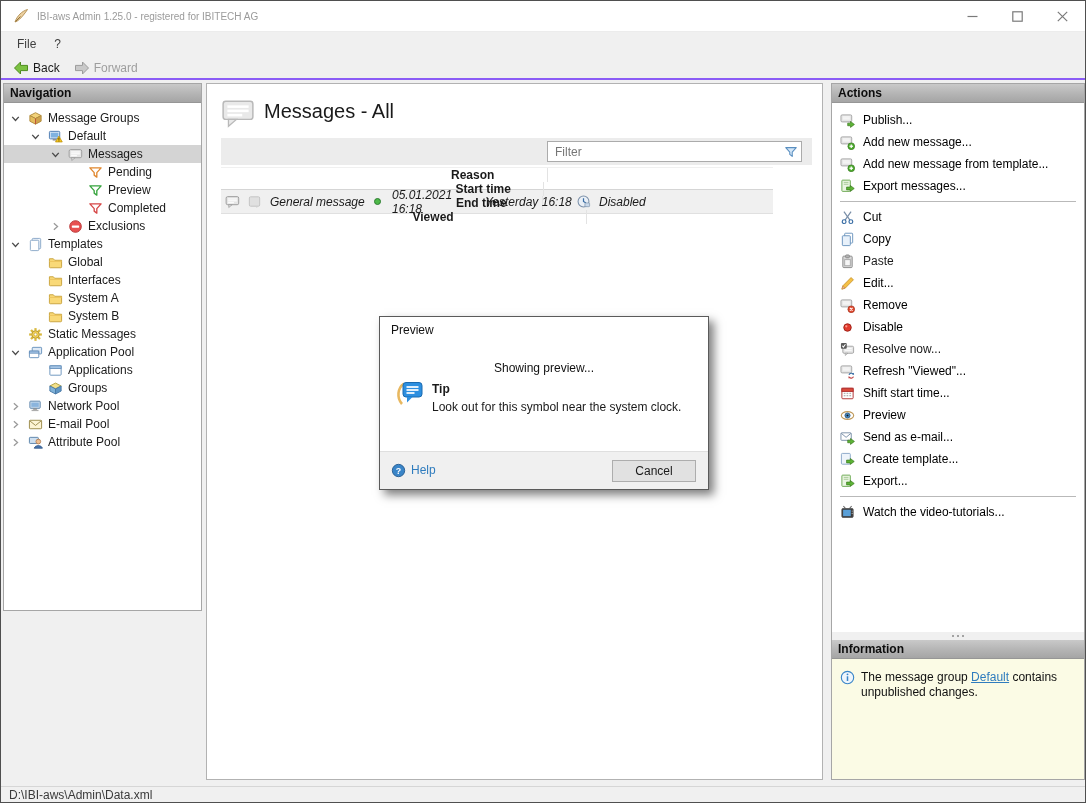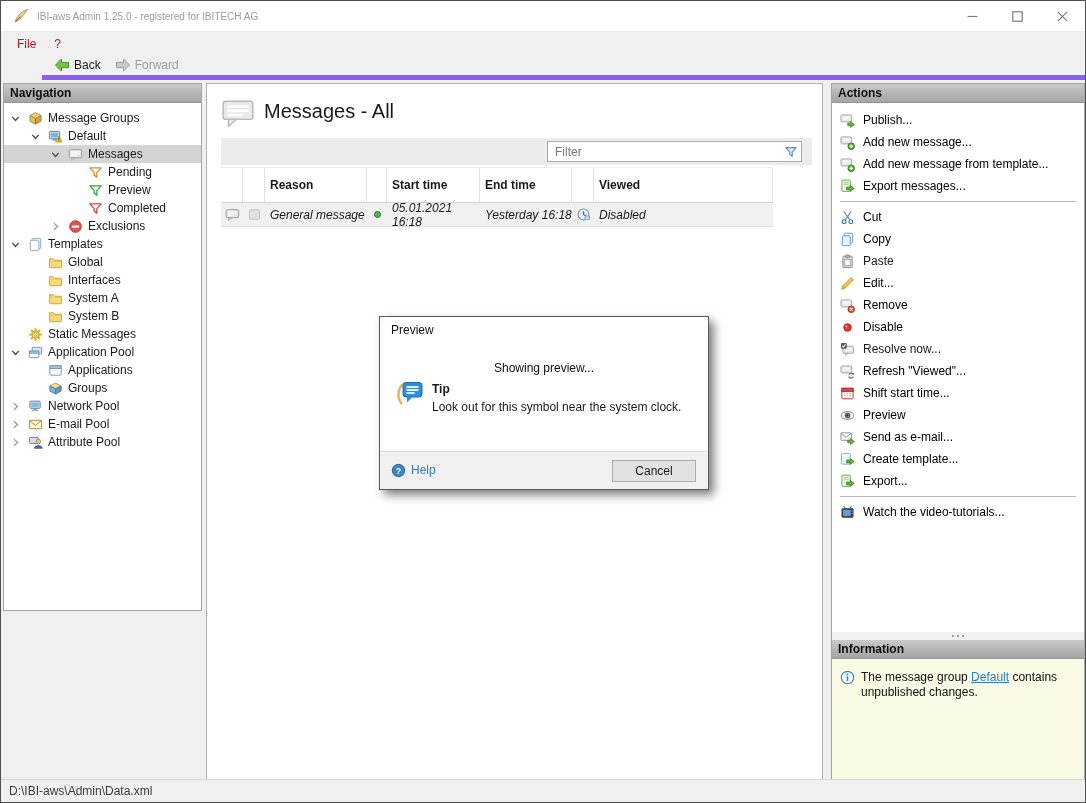--- a/index.html
+++ b/index.html
@@ -13,23 +13,23 @@
   .titlebar { position:absolute; left:0; top:0; right:0; height:31px; background:#ffffff;
               border-bottom:1px solid #ececec; display:flex; align-items:center; }
   .titlebar .appicon { width:16px; height:16px; margin-left:12px; }
   .titlebar .title { margin-left:8px; color:#9b9b9b; font-size:10px; }
   .wincontrols { margin-left:auto; display:flex; height:100%; }
   .winbtn { width:45px; height:100%; display:flex; align-items:center; justify-content:center; cursor:pointer; }
 
   
   .menubar { position:absolute; left:0; top:32px; right:0; height:22px; background:#f0f0f0;
              display:flex; align-items:center; padding-left:7px; }
-  .menuitem { padding:2px 9px; cursor:pointer; color:#b91c1c; }
+  .menuitem { padding:2px 9px; cursor:pointer; color:#404040; }
   .toolbar { position:absolute; left:0; top:54px; right:0; height:25px; background:#f0f0f0;
-             display:flex; align-items:flex-start; padding-left:5px; border-bottom:5px solid #8b5cf6;margin-left:41px; }
+             display:flex; align-items:flex-end; padding-left:5px; border-bottom:2px solid #8b5cf6; }
   .toolbtn { display:flex; align-items:center; gap:4px; padding:2px 7px; cursor:pointer; }
   .toolbtn svg { width:16px; height:16px; }
   .toolbtn.disabled { cursor:default; }
   .toolbtn.disabled .tlbl { color:#9e9e9e; }
 
   
   .panelheader { height:19px; line-height:18px; padding-left:6px; font-weight:bold; color:#0d0d0d;
                  background:linear-gradient(180deg,#c9c9c9 0%,#b4b4b4 55%,#a5a5a5 100%);
                  border-bottom:1px solid #969696; }
 
@@ -51,21 +51,21 @@
   .filter-bar { position:absolute; left:14px; top:54px; width:591px; height:27px; background:#ececec; }
   .filter-box { position:absolute; right:10px; top:3px; width:255px; height:21px; background:#fff;
                 border:1px solid #ababab; display:flex; align-items:center; }
   .filter-box input { flex:1; border:none; outline:none; font:12px "Liberation Sans","DejaVu Sans",sans-serif;
                       padding-left:7px; color:#4d7c0f; background:transparent; }
   .filter-box input::placeholder { color:#767676; }
   .filter-box .funnelbtn { width:20px; height:19px; display:flex; align-items:center; justify-content:center; cursor:pointer; }
   .filter-box .funnelbtn svg { width:14px; height:14px; }
 
   .mtable { position:absolute; left:14px; top:83px; width:552px; }
-  .thead { display:flex; height:36px; border-top:1px solid #f0f0f0; border-bottom:1px solid #d5d5d5; align-items:center; }
+  .thead { display:flex; height:23px; border-top:1px solid #f0f0f0; border-bottom:1px solid #d5d5d5; align-items:center;flex-direction:column; }
   .th { height:100%; display:flex; align-items:center; padding-left:5px; font-weight:bold; color:#1a1a1a;
         border-right:1px solid #e3e3e3; cursor:pointer; }
   .trowdata { display:flex; height:24px; background:#f0f0f0; border-bottom:1px solid #e0e0e0; align-items:center; cursor:pointer; }
   .td { height:100%; display:flex; align-items:center; padding-left:5px;font-style:italic; }
   .c-ic1{width:22px;} .c-ic2{width:22px;} .c-reason{width:102px;} .c-dot{width:20px;}
   .c-start{width:93px;} .c-end{width:92px;} .c-ic3{width:22px;} .c-viewed{width:179px;}
   .cell-center { justify-content:center; padding-left:0; }
   .greendot { width:7px; height:7px; border-radius:50%; background:#4db848; border:1px solid #2e7d32; }
   .rowicon { width:15px; height:15px; }
 
@@ -79,21 +79,21 @@
   .aitem.plain .albl { color:#1a1a1a; cursor:default; }
   .asep { border-top:1px solid #b9b9b9; margin:4px 8px; }
   .panel-splitter { height:8px; background:#f0f0f0; display:flex; align-items:center; justify-content:center; gap:3px; cursor:row-resize; }
   .panel-splitter i { width:2px; height:2px; background:#8a8a8a; border-radius:50%; }
   .info-body { flex:1; background:#fbfbe5; padding:11px 8px 0 8px; display:flex; align-items:flex-start; }
   .info-body svg { width:15px; height:15px; margin-right:6px; flex:0 0 15px; }
   .info-text { line-height:15px; width:212px; color:#111; }
   .info-link { color:#2f7cbe; text-decoration:underline; cursor:pointer; }
 
   
-  .statusbar { position:absolute; left:0; bottom:0; right:0; height:23px; background:#f0f0f0;
+  .statusbar { position:absolute; left:0; bottom:0; right:0; height:16px; background:#f0f0f0;
                border-top:1px solid #d6d6d6; display:flex; align-items:center; padding-left:8px; color:#3a3a3a; }
 
   
   .dialog { position:absolute; left:378px; top:315px; width:330px; height:174px; background:#fff;
             border:1px solid #5a5a5a; box-shadow:5px 5px 9px rgba(0,0,0,0.5); z-index:50; }
   .dlg-title { position:absolute; left:11px; top:6px; color:#111; }
   .dlg-status { position:absolute; left:0; right:0; top:44px; text-align:center; color:#111; }
   .dlg-tipicon { position:absolute; left:15px; top:60px; width:32px; height:32px; }
   .dlg-tiptitle { position:absolute; left:52px; top:65px; font-weight:bold; }
   .dlg-tiptext { position:absolute; left:52px; top:83px; }

